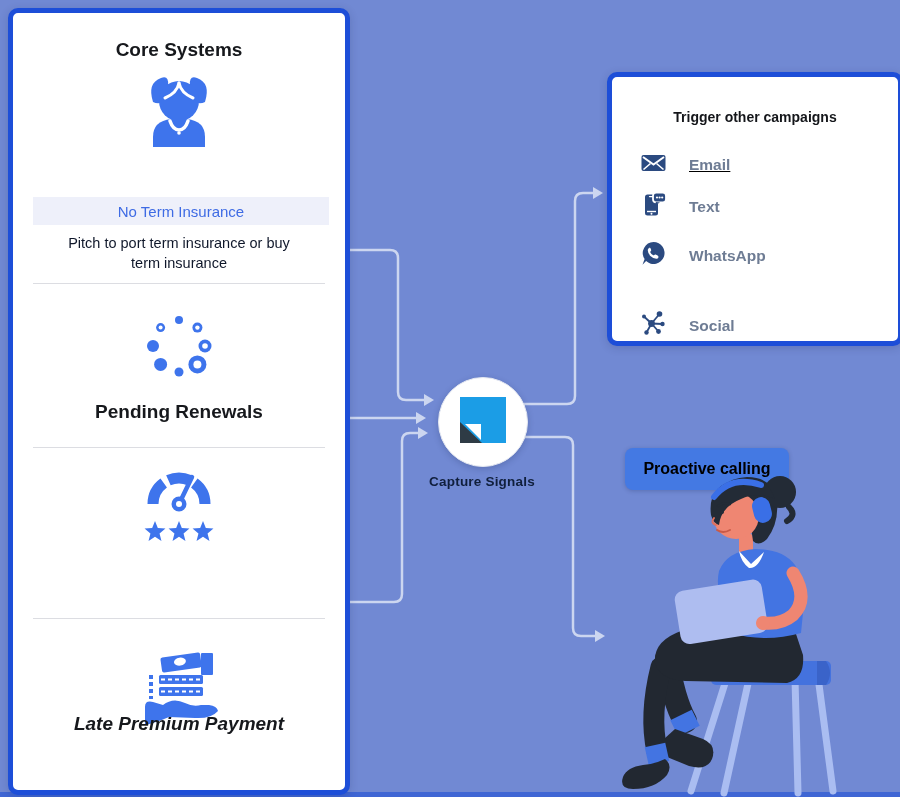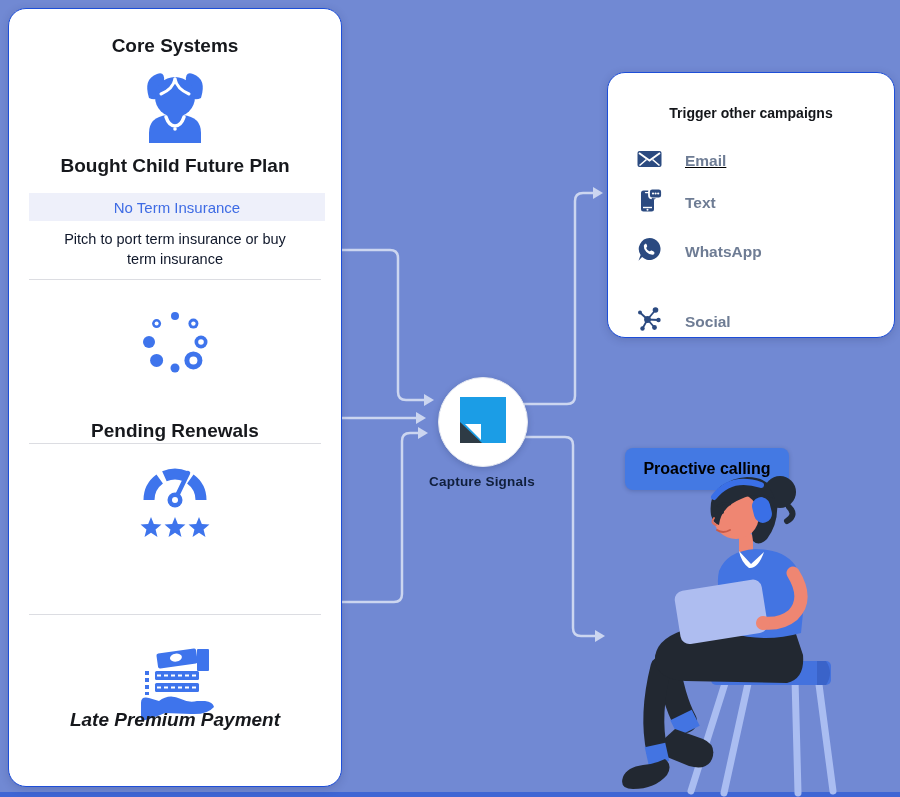--- a/index.html
+++ b/index.html
@@ -8,21 +8,21 @@
     background:#7189d3;
     font-family:"Liberation Sans","DejaVu Sans",sans-serif;
     -webkit-font-smoothing:antialiased;
   }
   .bottom-bar{position:absolute;left:0;bottom:0;width:900px;height:5px;background:#3f66d4;z-index:0;}
   
   .connectors{position:absolute;left:0;top:0;z-index:1;pointer-events:none;}
 
   
   .card{
-    position:absolute;background:#fff;border:1px solid #1d4ed8;border-radius:18px;
+    position:absolute;background:#fff;border:5px solid #1d4ed8;border-radius:10px;
     box-shadow:0 2px 8px rgba(25,35,80,.18);z-index:2;
   }
   .core-card{left:8px;top:8px;width:332px;height:777px;}
   .core-title{position:absolute;top:26px;left:0;width:100%;text-align:center;
     font-size:19px;font-weight:700;color:#16181c;}
   .sec-title{position:absolute;left:0;width:100%;text-align:center;
     font-size:19px;font-weight:700;color:#16181c;}
   .icon-wrap{position:absolute;left:0;width:100%;display:flex;justify-content:center;}
   .hl-band{position:absolute;left:20px;right:16px;height:28px;background:#eef0fa;
     display:flex;align-items:center;justify-content:center;
@@ -88,21 +88,20 @@
         <path d="M66,31 Q72,12 58,7 Q50,4 51,14 L54,30 Q60,34 66,31 Z"></path>
         <circle cx="40" cy="30" r="20"></circle>
         <path d="M14,76 L14,66 Q14,50 32,48 L48,48 Q66,50 66,66 L66,76 Z"></path>
       </g>
       <path d="M40,12 Q38,22 26,27" stroke="#fff" stroke-width="3" fill="none" stroke-linecap="round"></path>
       <path d="M40,12 Q42,22 54,27" stroke="#fff" stroke-width="3" fill="none" stroke-linecap="round"></path>
       <path d="M31,50 Q34,59 40,59 Q46,59 49,50" stroke="#fff" stroke-width="3.5" fill="none" stroke-linecap="round"></path>
       <circle cx="40" cy="62" r="1.8" fill="#fff"></circle>
     </svg>
   </div>
-  <div class="sec-title" style="top:146px;">Bought Child Future Plan</div>
   <div class="hl-band" style="top:184px;">No Term Insurance</div>
   <div class="desc" style="top:220px;">Pitch to port term insurance or buy term insurance</div>
   <div class="divider" style="top:270px;"></div>
 
   <div class="icon-wrap" style="top:294px;">
     <svg width="78" height="78" viewBox="0 0 78 78">
       <g fill="#3e74ec">
         <circle cx="39" cy="13" r="4"></circle>
         <circle cx="57.4" cy="20.6" r="5"></circle>
         <circle cx="65" cy="39" r="6.5"></circle>
@@ -113,21 +112,21 @@
         <circle cx="20.6" cy="20.6" r="4.5"></circle>
       </g>
       <g fill="#fff">
         <circle cx="57.4" cy="20.6" r="2.2"></circle>
         <circle cx="65" cy="39" r="2.8"></circle>
         <circle cx="57.4" cy="57.4" r="4"></circle>
         <circle cx="20.6" cy="20.6" r="2"></circle>
       </g>
     </svg>
   </div>
-  <div class="sec-title" style="top:388px;margin-top:23px;">Pending Renewals</div>
+  <div class="sec-title" style="top:388px;">Pending Renewals</div>
   <div class="divider" style="top:434px;"></div>
 
   <div class="icon-wrap" style="top:455px;">
     <svg width="100" height="80" viewBox="0 0 100 80">
       <g stroke="#3e74ec" stroke-width="11" fill="none">
         <path d="M24,36 A26,26 0 0 1 34.7,15"></path>
         <path d="M39.4,12.3 A26,26 0 0 1 60.6,12.3"></path>
         <path d="M65.3,15 A26,26 0 0 1 76,36"></path>
       </g>
       <path d="M50,36 L63,9" stroke="#3e74ec" stroke-width="4.5" stroke-linecap="round"></path>

